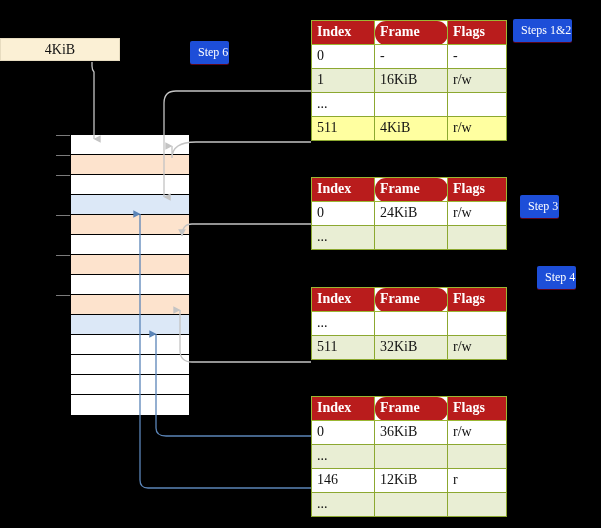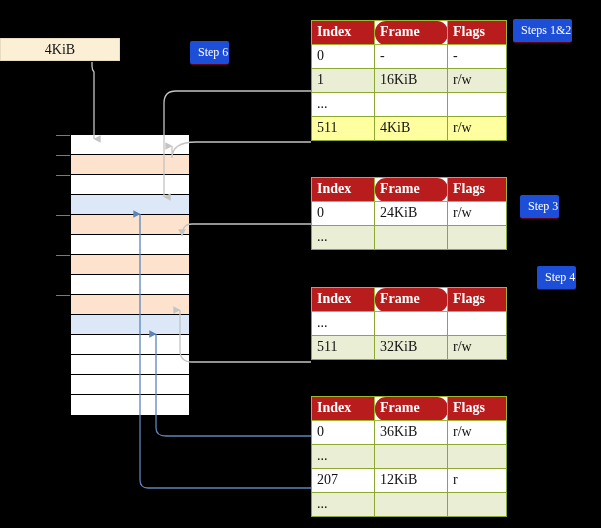--- a/index.html
+++ b/index.html
@@ -192,21 +192,21 @@
             <td class="c-index">0</td>
             <td class="c-frame">36KiB</td>
             <td class="c-flags">r/w</td>
           </tr>
           <tr class="r-tint">
             <td class="c-index">...</td>
             <td class="c-frame"></td>
             <td class="c-flags"></td>
           </tr>
           <tr class="r-white">
-            <td class="c-index">207</td>
+            <td class="c-index">146</td>
             <td class="c-frame">12KiB</td>
             <td class="c-flags">r</td>
           </tr>
           <tr class="r-tint">
             <td class="c-index">...</td>
             <td class="c-frame"></td>
             <td class="c-flags"></td>
           </tr>
         </tbody>
       </table>

